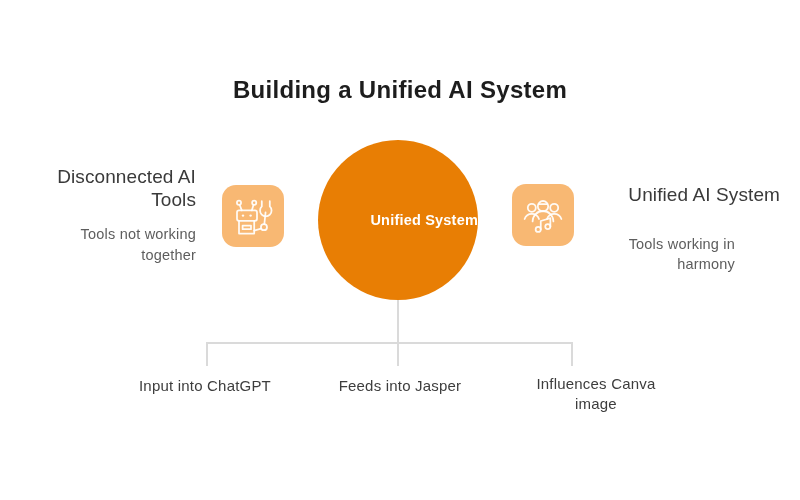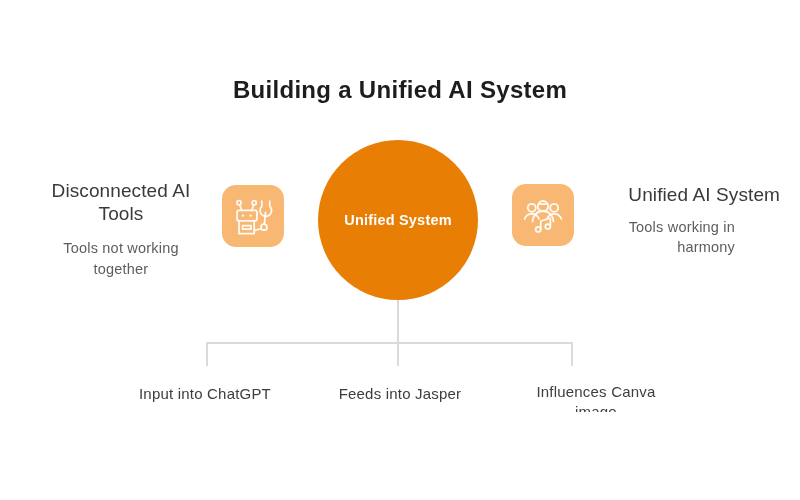--- a/index.html
+++ b/index.html
@@ -27,39 +27,39 @@
   .main-title {
     position: absolute;
     left: 0; top: 76px; width: 800px;
     text-align: center;
     font-size: 24px;
     font-weight: 700;
     letter-spacing: 0.3px;
     color: var(--text_dark);
   }
   .side-block { position: absolute; }
-  .side-block.left { left: 46px; top: 179px; width: 150px; text-align: center; }
+  .side-block.left { left: 46px; top: 165px; width: 150px; text-align: right; }
   .side-block.right { left: 600px; top: 183px; width: 180px; text-align: right; }
   .side-title {
     font-size: 19px;
     font-weight: 500;
     color: var(--text_section);
     line-height: 1.22;
     letter-spacing: 0.1px;
   }
   .side-block.right .side-title { white-space: nowrap; }
   .side-sub {
     margin-top: 13px;
     font-size: 14.5px;
     font-weight: 400;
     color: var(--text_gray);
     line-height: 1.4;
     letter-spacing: 0.2px;
   }
-  .side-block.right .side-sub { width: 135px; margin-top: 11px; }
+  .side-block.right .side-sub { width: 135px; margin-top: 28px; }
   .icon-tile {
     position: absolute;
     width: 62px; height: 62px;
     border-radius: 14px;
     background: var(--icon_bg);
     display: flex;
     align-items: center;
     justify-content: center;
   }
   .icon-tile.left-tile { left: 222px; top: 185px; }
@@ -74,42 +74,41 @@
   }
   .icon-fill { fill: rgba(255,255,255,0.92); stroke: none; }
   .center-circle {
     position: absolute;
     left: 318px; top: 140px;
     width: 160px; height: 160px;
     border-radius: 50%;
     background: var(--accent);
     display: flex;
     align-items: center;
-    justify-content: center;
+    justify-content: flex-end;
   }
   .center-circle .circle-label {
     color: #ffffff;
     font-size: 14.5px;
     font-weight: 700;
     letter-spacing: 0.2px;
   }
   .connector { position: absolute; background: var(--line); }
   .v-center { left: 397px; top: 300px; width: 2px; height: 66px; }
   .h-bracket { left: 207px; top: 342px; width: 366px; height: 2px; }
   .v-drop-left { left: 206px; top: 342px; width: 2px; height: 24px; }
   .v-drop-right { left: 571px; top: 342px; width: 2px; height: 24px; }
   .output-label {
     position: absolute;
     text-align: center;
     font-size: 15px;
     font-weight: 400;
     color: var(--text_label);
     line-height: 1.35;
     letter-spacing: 0.2px;
-    margin-top: 8px;
   }
   .output-1 { left: 105px; top: 376px; width: 200px; }
   .output-2 { left: 300px; top: 376px; width: 200px; }
   .output-3 { left: 526px; top: 374px; width: 140px; }
 </style>
 </head>
 <body>
 
 <div class="canvas">
 

